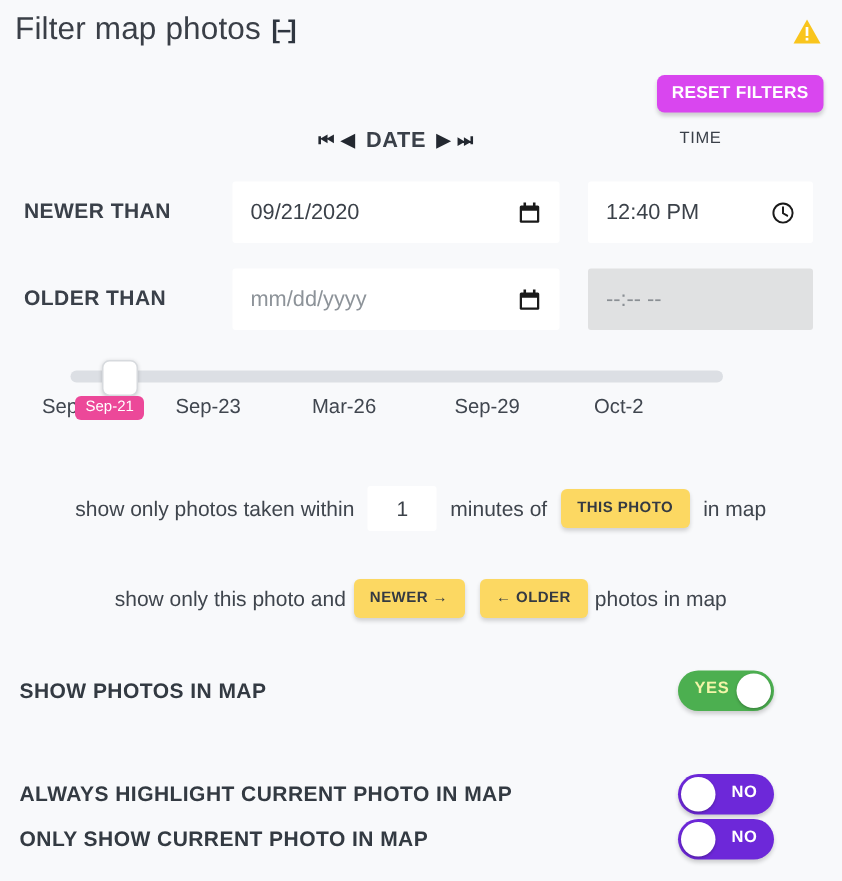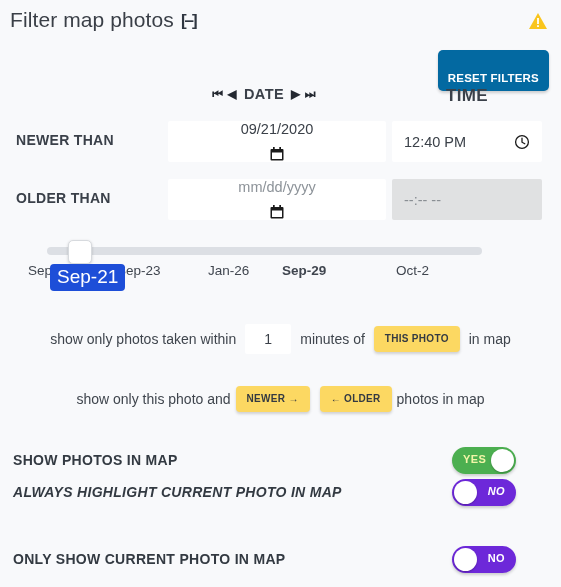--- a/index.html
+++ b/index.html
@@ -47,29 +47,29 @@
     width: 20px;
     height: 18px;
     cursor: pointer;
   }
 
   
   .reset-btn {
     position: absolute;
     right: 12px;
     top: 50px;
-    background: #0369a1;
+    background: #d946ef;
     color: #ffffff;
     border: none;
     border-radius: 5px;
     font-family: "Liberation Sans", sans-serif;
     font-size: 11.5px;
     font-weight: 700;
     letter-spacing: 0.2px;
-    padding: 22px 10px 7px 10px;
+    padding: 6px 10px 7px 10px;
     cursor: pointer;
     box-shadow: 0 2px 3px rgba(0,0,0,0.18);
   }
 
   
   .col-head-date {
     position: absolute;
     left: 155px;
     top: 86px;
     width: 218px;
@@ -92,22 +92,22 @@
   .col-head-date .nav.next  { margin-left: 7px; }
   .col-head-date .nav.last  { margin-left: 4px; }
   .col-head-date .dlabel { display:inline-block; }
 
   .col-head-time {
     position: absolute;
     left: 392px;
     top: 86px;
     width: 150px;
     text-align: center;
-    font-size: 17px;
-    font-weight: 700;
+    font-size: 11px;
+    font-weight: 400;
     color: #3a4049;
     letter-spacing: 0.4px;
   }
 
   
   .row-label {
     position: absolute;
     left: 16px;
     font-size: 14px;
     font-weight: 700;
@@ -133,21 +133,21 @@
   }
   .field .val { flex: 1 1 auto; }
   .field .val.placeholder { color: #8d9399; }
   .field .picker-icon {
     flex: 0 0 auto;
     width: 16px;
     height: 16px;
     cursor: pointer;
   }
 
-  .date-field { left: 168px; width: 218px; flex-direction: column; }
+  .date-field { left: 155px; width: 218px; }
   .time-field { left: 392px; width: 150px; }
   .r-newer { top: 121px; }
   .r-older { top: 179px; }
 
   .field.disabled {
     background: #e0e1e2;
     cursor: default;
   }
   .field.disabled .val { color: #8a8f94; }
 
@@ -190,23 +190,23 @@
   .tick {
     position: absolute;
     font-size: 13.5px;
     color: #40464f;
     white-space: nowrap;
   }
   .slider-tooltip {
     position: absolute;
     left: 50px;
     top: 264px;
-    background: #1d4ed8;
+    background: #ec4899;
     color: #ffffff;
-    font-size: 19px;
+    font-size: 10px;
     border-radius: 4px;
     padding: 2px 7px 3px 7px;
     white-space: nowrap;
   }
 
   
   .sentence {
     position: absolute;
     width: 561px;
     display: flex;
@@ -252,21 +252,21 @@
   .pill-btn.tight { margin: 0 5px; }
 
   
   .toggle-row {
     position: absolute;
     left: 0;
     width: 529px;
     height: 30px;
   }
   .toggle-row.t1 { top: 447px; }
-  .toggle-row.t2 { top: 479px; font-style: italic; }
+  .toggle-row.t2 { top: 516px; }
   .toggle-row.t3 { top: 546px; }
 
   .toggle-label {
     position: absolute;
     left: 13px;
     top: 5px;
     font-size: 14px;
     font-weight: 700;
     color: #333a42;
     letter-spacing: 0.3px;
@@ -364,22 +364,22 @@
 </div>
 
 <div class="slider-wrap">
   <div class="slider-track"></div>
   <div class="slider-handle"></div>
 </div>
 
 <div class="slider-ticks">
   <div class="tick" style="left:28px;">Sep-20</div>
   <div class="tick" style="left:117px;">Sep-23</div>
-  <div class="tick" style="left:208px;">Jan-26</div>
-  <div class="tick" style="left:282px;font-weight:bold;">Sep-29</div>
+  <div class="tick" style="left:208px;">Mar-26</div>
+  <div class="tick" style="left:303px;">Sep-29</div>
   <div class="tick" style="left:396px;">Oct-2</div>
 </div>
 
 <div class="slider-tooltip">Sep-21</div>
 
 <div class="sentence row-within">
   <span class="txt">show only photos taken within</span>
   <span class="num-input">1</span>
   <span class="txt">minutes of</span>
   <button class="pill-btn">THIS PHOTO</button>

